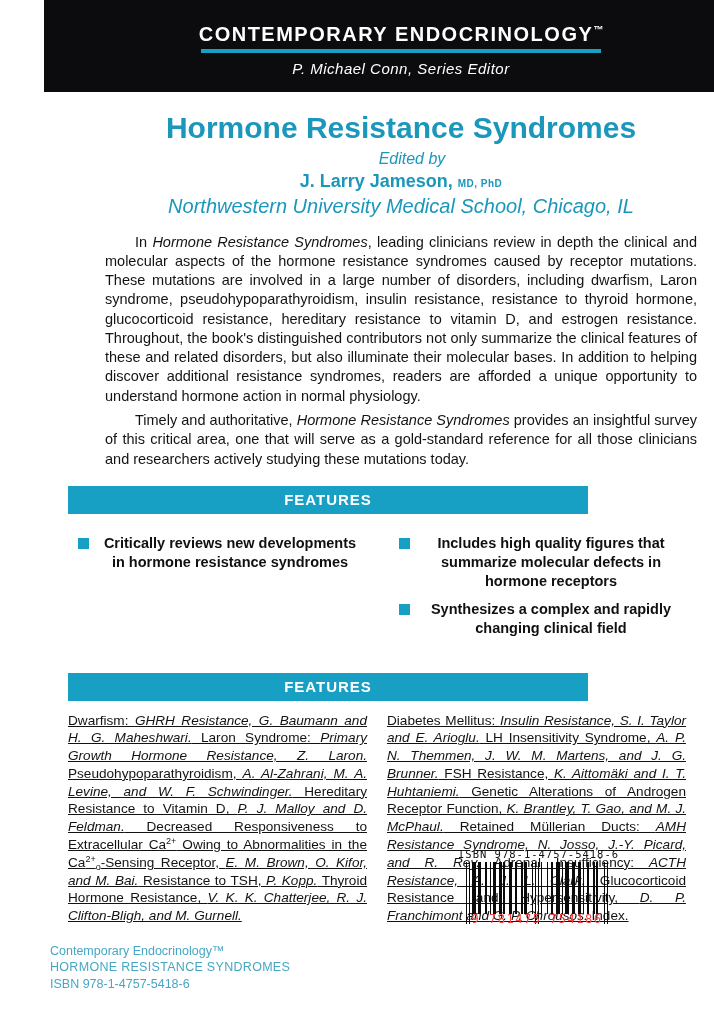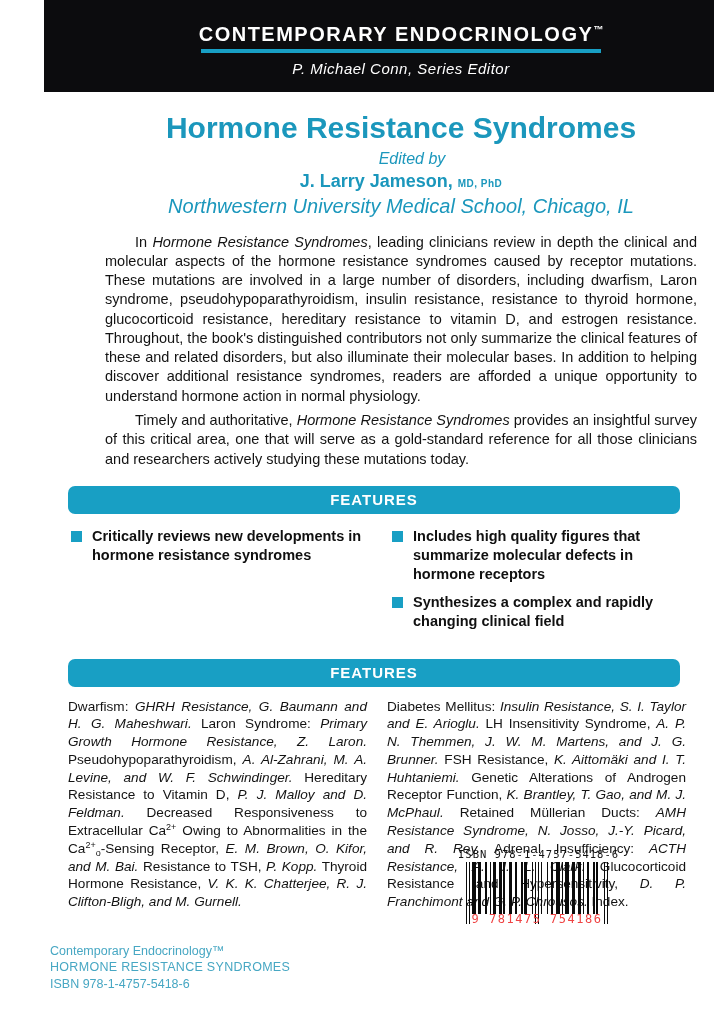--- a/index.html
+++ b/index.html
@@ -66,40 +66,39 @@
     line-height: 1.33;
     text-align: justify;
     text-indent: 30px;
     color: #131313;
   }
   .desc:first-of-type { margin-top: 15px; }
   .desc i { font-style: italic; }
 
   
   .band {
-    width: 612px;
+    width: 520px;
     margin: 17px 0 0 24px;
     background: #189fc4;
     color: #ffffff;
     font-size: 15px;
     font-weight: bold;
     letter-spacing: 1px;
     text-align: center;
     padding: 5px 0 6px 0;
-    border-radius: 7px;
   }
 
   
   .features-cols {
     width: 620px;
     margin: 12px 0 0 26px;
     display: flex;
     gap: 22px;
   }
-  .feature-col { list-style: none; margin: 1px; padding: 0; width: 50%; }
+  .feature-col { list-style: none; margin: 8px; padding: 0; width: 50%; text-align: center; }
   .feature-col li {
     display: flex;
     align-items: flex-start;
     margin-bottom: 9px;
     font-size: 14.5px;
     font-weight: bold;
     line-height: 1.32;
     color: #101010;
   }
   .fb {
@@ -116,20 +115,21 @@
     margin: 11px 0 0 24px;
     display: flex;
     gap: 20px;
   }
   .ccol {
     width: 50%;
     font-size: 13.6px;
     line-height: 1.31;
     text-align: justify;
     color: #131313;
+    text-decoration: underline;
   }
   .ccol i { font-style: italic; }
   .ccol sup { font-size: 9px; vertical-align: 5px; line-height: 0; }
   .ccol sub { font-size: 9px; vertical-align: -3px; line-height: 0; }
 
   
   .bottom-area { position: absolute; left: 0; bottom: 0; width: 598px; height: 190px; }
   .cover-footer {
     position: absolute;
     left: 50px;

